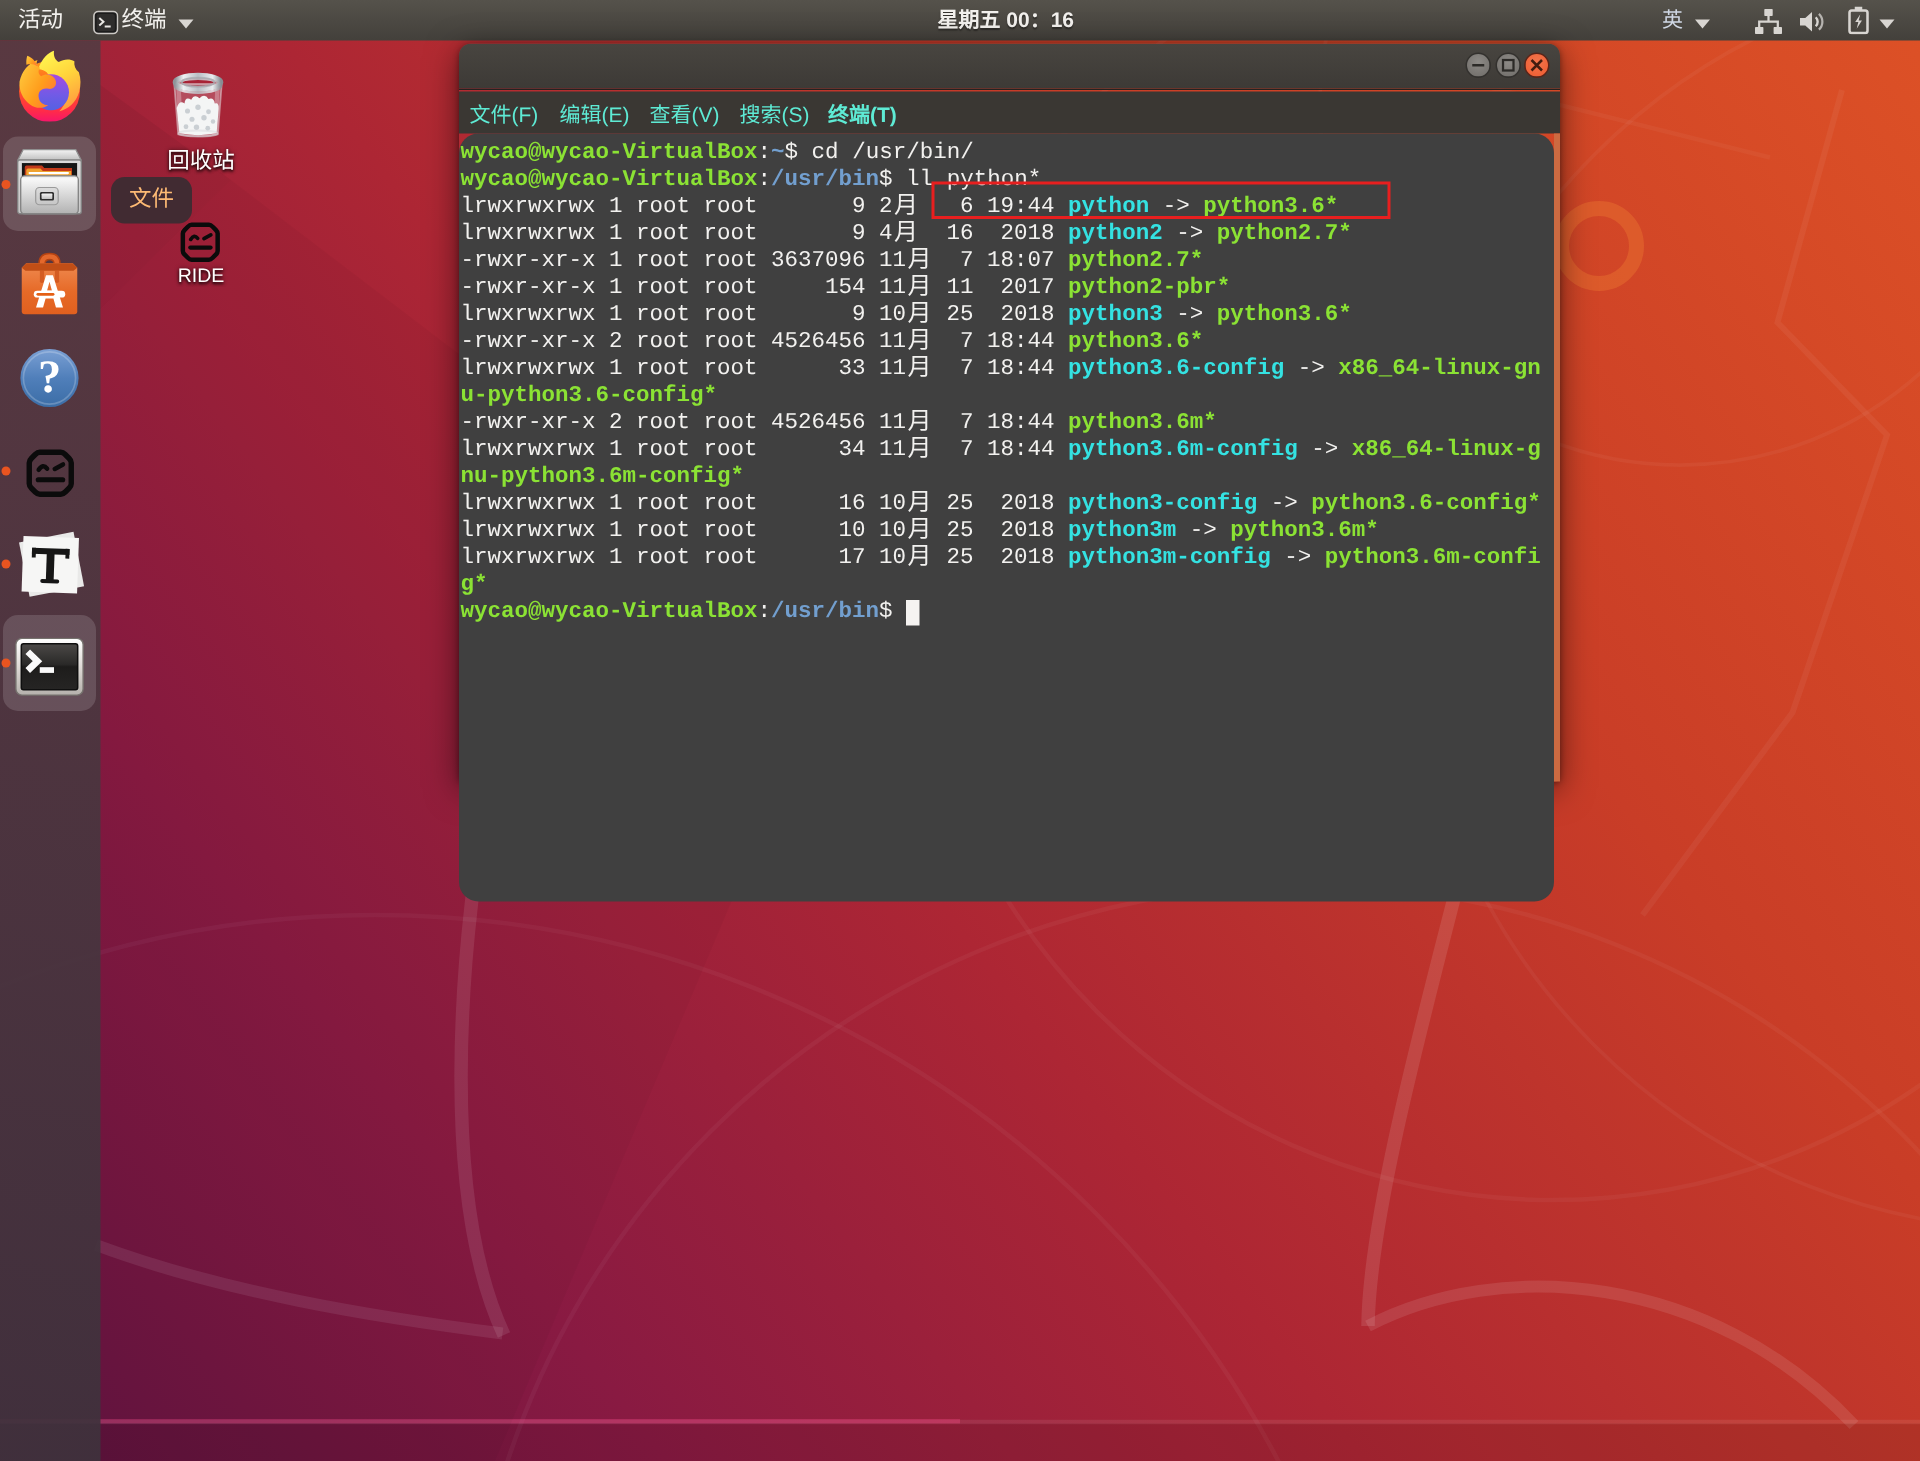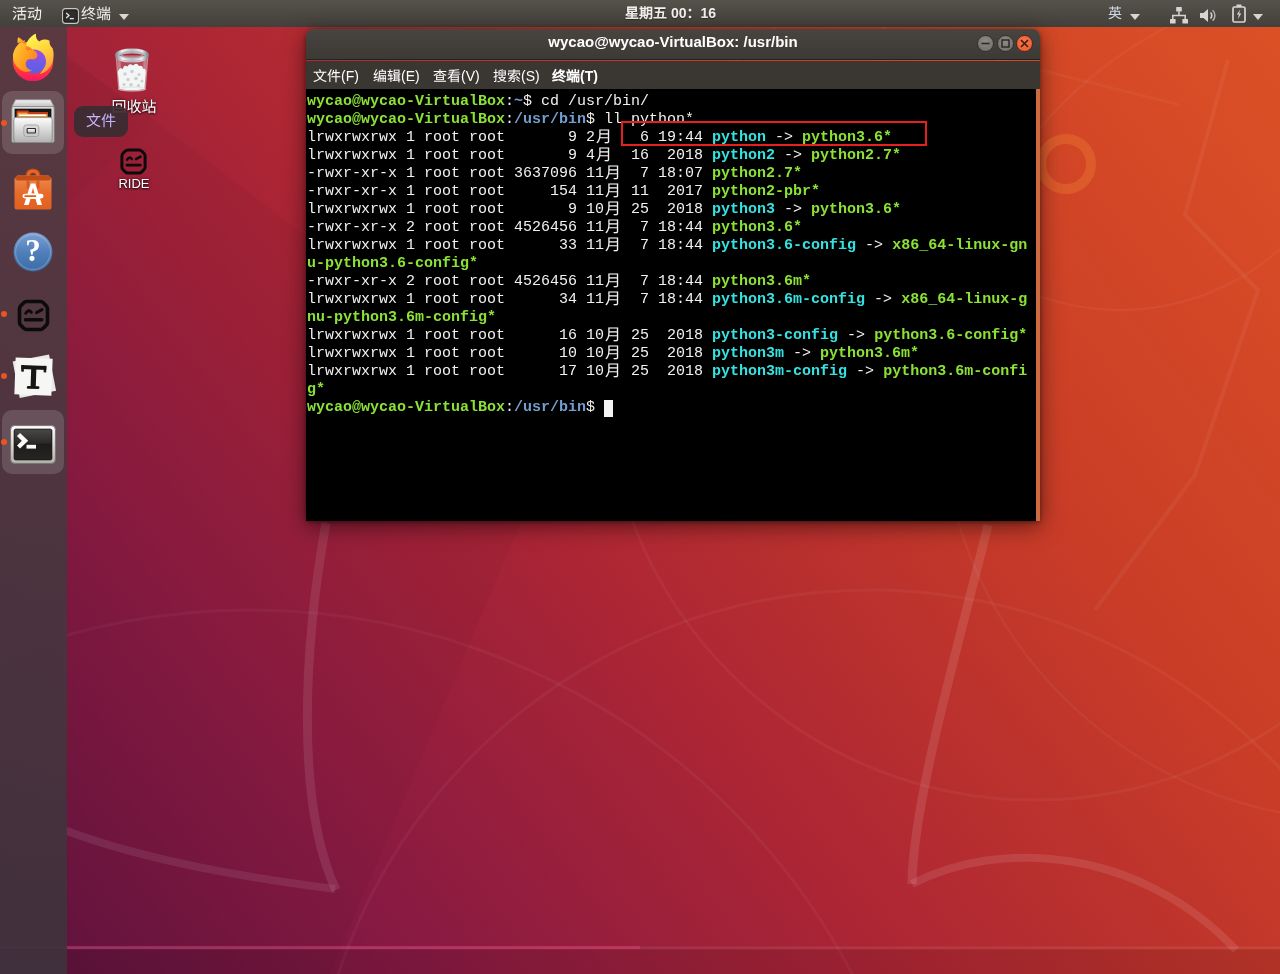--- a/index.html
+++ b/index.html
@@ -17,44 +17,44 @@
   .tri-dn { display:inline-block; width:0; height:0; border-left:5px solid transparent;
     border-right:5px solid transparent; border-top:6px solid #d9d6d2; }
   
   #dock { left:0; top:27px; width:67px; height:947px; background:linear-gradient(rgba(84,59,66,.92), rgba(62,50,60,.92)); }
   .dkhl { position:absolute; left:2px; width:62px; border-radius:10px; background:rgba(255,255,255,.14); }
   .dot { position:absolute; left:1px; width:6px; height:6px; border-radius:50%; background:#e95420; }
   
   .dlabel { position:absolute; color:#fff; font-size:13px; text-align:center;
     text-shadow:0 1px 2px rgba(0,0,0,.85), 0 0 3px rgba(0,0,0,.6); }
   
-  #tooltip { left:74px; top:106px; width:54px; height:31px; background:rgba(58,44,50,.92); z-index:5;
-    border-radius:9px; color:#c4b5fd;
+  #tooltip { left:74px; top:118px; width:54px; height:31px; background:rgba(58,44,50,.92); z-index:5;
+    border-radius:9px; color:#fdba74;
     font-size:15px; text-align:center; line-height:30px; }
   
   #win { left:306px; top:29px; width:734px; height:492px; border-radius:8px 8px 3px 3px;
     box-shadow:0 5px 22px rgba(0,0,0,.52), 0 1px 4px rgba(0,0,0,.4); }
   #titlebar { position:absolute; left:0; top:0; width:734px; height:31px;
     border-radius:8px 8px 0 0; background:linear-gradient(#484540, #3d3a36);
     border-bottom:1px solid #242220; }
   #title { position:absolute; width:100%; text-align:center; top:4px;
     color:#ffffff; font-size:15px; font-weight:bold; }
   .wbtn { position:absolute; top:6px; width:17px; height:17px; border-radius:50%; }
   .wbtn.min { left:671px; background:radial-gradient(circle at 50% 35%, #8d8a86, #6f6c68);
     border:1px solid #33312e; }
   .wbtn.max { left:691px; background:radial-gradient(circle at 50% 35%, #8d8a86, #6f6c68);
     border:1px solid #33312e; }
   .wbtn.cls { left:710px; background:radial-gradient(circle at 50% 35%, #f4754c, #ed5b30);
     border:1px solid #58251a; }
   .wbtn svg { position:absolute; left:0; top:0; }
   #menubar { position:absolute; left:0; top:32px; width:734px; height:28px;
-    background:#3a3733; color:#ffffff; font-size:14px; }
+    background:#3a3733; color:#5eead4; font-size:14px; }
   #menubar span { position:absolute; top:4px; }
-  #tcontent { position:absolute; left:0; top:60px; width:730px; height:432px;
-    background:#000000; overflow:hidden; }
+  #tcontent { position:absolute; left:0; top:60px; width:730px; height:512px;
+    background:#404040; overflow:hidden;border-radius:13px; }
   #scroll { position:absolute; left:730px; top:60px; width:4px; height:432px; background:#cc6a41; }
   #term { position:absolute; left:1px; top:4px; font-family:"Liberation Mono", monospace;
     font-size:15px; line-height:18px; color:#f2f1ef; white-space:pre; }
   #term .g { color:#8be234; font-weight:bold; }
   #term .b { color:#729fcf; font-weight:bold; }
   #term .c { color:#34e2e2; font-weight:bold; }
   #term .yu { display:inline-block; width:18px; height:18px; vertical-align:top; font-size:16px; text-align:center; letter-spacing:0; }
   #term .cur { display:inline-block; width:9px; height:17px; vertical-align:bottom; background:#f5f3f1; }
   #redbox { position:absolute; left:315px; top:32px; width:306px; height:25px;
     border:2.5px solid #e81f1f; }
@@ -299,21 +299,20 @@
       <path d="M10.5 3.5 L24.5 3.5 Q26 3.5 27.5 5 L30 7.5 Q31.5 9 31.5 10.5 L31.5 24.5 Q31.5 26 30 27.5 L27.5 30 Q26 31.5 24.5 31.5 L10.5 31.5 Q9 31.5 7.5 30 L5 27.5 Q3.5 26 3.5 24.5 L3.5 10.5 Q3.5 9 5 7.5 L7.5 5 Q9 3.5 10.5 3.5 Z" fill="none" stroke="#0b0b0b" stroke-width="3.6" stroke-linejoin="round"></path>
 <path d="M9.8 15.2 Q12.6 10.8 15.4 14.4" fill="none" stroke="#0b0b0b" stroke-width="3" stroke-linecap="round"></path>
 <path d="M20.5 14.6 L26 11.6" stroke="#0b0b0b" stroke-width="3" stroke-linecap="round"></path>
 <path d="M9.5 21.8 L25.8 21.8" stroke="#0b0b0b" stroke-width="3.4" stroke-linecap="round"></path>
     </svg></div>
 <div class="dlabel" style="left:94px;top:176px;width:80px;">RIDE</div>
 <div id="tooltip" class="abs">文件</div>
 
 <div id="win" class="abs">
   <div id="titlebar">
-    <div id="title">wycao@wycao-VirtualBox: /usr/bin</div>
     <div class="wbtn min">
         <svg width="15" height="15" viewBox="0 0 15 15">
           <line x1="3.5" y1="7.5" x2="11.5" y2="7.5" stroke="#2c2a27" stroke-width="1.6"></line>
         </svg>
       </div>
     <div class="wbtn max">
         <svg width="15" height="15" viewBox="0 0 15 15">
           <rect x="4" y="4" width="7" height="7" fill="none" stroke="#2c2a27" stroke-width="1.5"></rect>
         </svg>
       </div>

